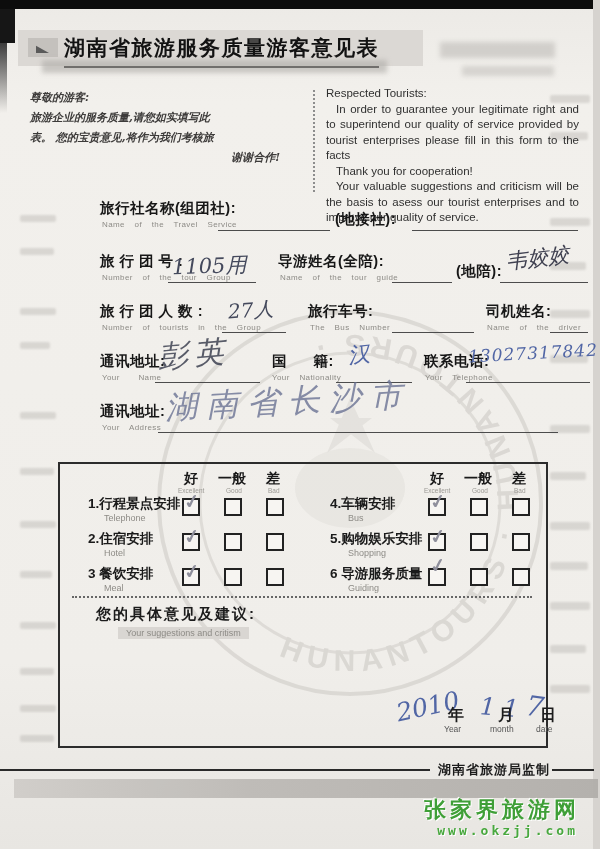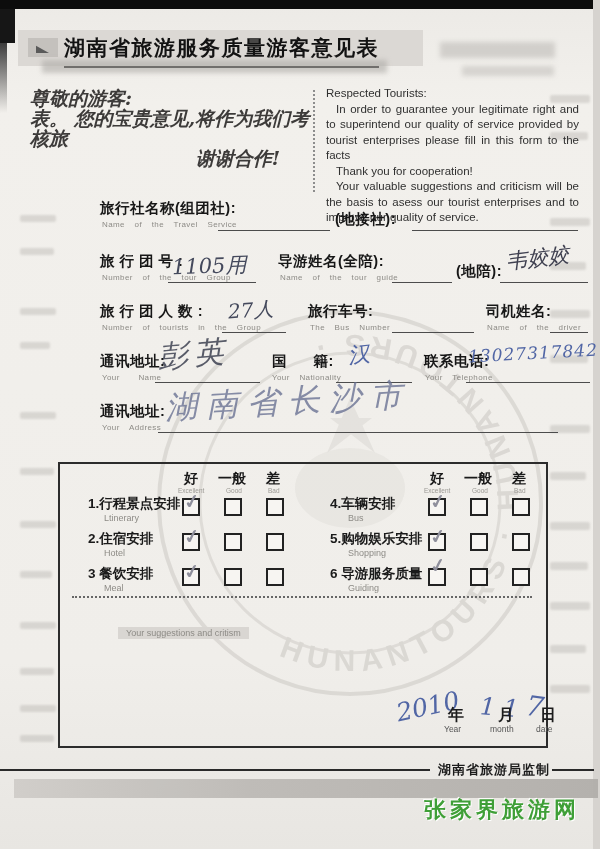--- a/index.html
+++ b/index.html
@@ -16,21 +16,21 @@
   .ghost{position:absolute;background:#aeaba7;filter:blur(2.5px);}
   
   .titleband{left:18px;top:30px;width:405px;height:36px;background:#dbd8d4;}
   .titleicon{left:28px;top:38px;width:30px;height:19px;background:#c4c1bd;}
   .titleicon .tri{position:absolute;left:8px;top:4px;width:13px;height:11px;background:#5a5a5a;
     clip-path:polygon(0 35%,100% 100%,0 100%);}
   .title{left:64px;top:34px;font-size:21px;font-weight:bold;letter-spacing:1.5px;color:#121212;
     border-bottom:2.5px solid #141414;padding-bottom:4px;}
   
   .introCn{left:30px;top:88px;width:284px;font-family:"DejaVu Serif",serif;font-style:italic;
-    font-weight:bold;font-size:19px;line-height:20px;color:#3d3b3a;}
+    font-weight:bold;font-size:11px;line-height:20px;color:#3d3b3a;}
   .introCn .ind{padding-left:26px;}
   .introCn .end{text-align:right;padding-right:34px;}
   .vdots{left:313px;top:90px;height:102px;width:0;border-left:2px dotted #8d8d8d;}
   .introEn{left:326px;top:86px;width:253px;font-size:11.5px;line-height:15.5px;color:#303030;text-align:justify;}
   .introEn p{margin:0;}
   .introEn p.ind{text-indent:10px;}
   
   .flabel{position:absolute;font-size:14.5px;font-weight:bold;letter-spacing:.5px;color:#171717;white-space:nowrap;}
   .fsub{position:absolute;font-size:8px;color:#8d8b86;letter-spacing:.4px;word-spacing:7px;white-space:nowrap;}
   .wline{position:absolute;height:0;border-bottom:1.5px solid #4c4c4c;}
@@ -118,20 +118,21 @@
     <div class="abs titleicon">
         <span class="tri"></span>
       </div>
     <div class="abs title">湖南省旅游服务质量游客意见表</div>
     <div class="ghost" style="left:42px;top:60px;width:345px;height:13px;opacity:.6;"></div>
     <div class="ghost" style="left:440px;top:42px;width:115px;height:16px;opacity:.45;"></div>
     <div class="ghost" style="left:462px;top:66px;width:92px;height:10px;opacity:.4;"></div>
 
     <div class="abs introCn">
       <div>尊敬的游客:</div>
+      <div>旅游企业的服务质量,请您如实填写此</div>
       <div>表。 您的宝贵意见,将作为我们考核旅</div>
       <div class="end">谢谢合作!</div>
     </div>
     <div class="abs vdots"></div>
     <div class="abs introEn">
       <p>Respected Tourists:</p>
       <p class="ind">In order to guarantee your legitimate right and to superintend our quality of service provided by tourist enterprises please fill in this form to the facts</p>
       <p class="ind">Thank you for cooperation!</p>
       <p class="ind">Your valuable suggestions and criticism will be the basis to asess our tourist enterprises and to improve our quality of service.</p>
     </div>
@@ -192,21 +193,21 @@
       <div class="ren" style="left:208px;top:23px;">Bad</div>
 
       <div class="rcn" style="left:370px;top:6px;">好</div>
       <div class="ren" style="left:364px;top:23px;">Excellent</div>
       <div class="rcn" style="left:404px;top:6px;">一般</div>
       <div class="ren" style="left:412px;top:23px;">Good</div>
       <div class="rcn" style="left:452px;top:6px;">差</div>
       <div class="ren" style="left:454px;top:23px;">Bad</div>
 
       <div class="ilabel" style="left:28px;top:31px;">1.行程景点安排</div>
-      <div class="isub" style="left:44px;top:49px;">Ltinerary</div>
+      <div class="isub" style="left:44px;top:49px;">Telephone</div>
       <div class="cb" style="left:122px;top:34px;">
           <span class="mark">✓</span>
         </div>
       <div class="cb" style="left:164px;top:34px;"></div>
       <div class="cb" style="left:206px;top:34px;"></div>
 
       <div class="ilabel" style="left:28px;top:66px;">2.住宿安排</div>
       <div class="isub" style="left:44px;top:84px;">Hotel</div>
       <div class="cb" style="left:122px;top:69px;">
           <span class="mark">✓</span>
@@ -240,32 +241,34 @@
 
       <div class="ilabel" style="left:270px;top:101px;">6 导游服务质量</div>
       <div class="isub" style="left:288px;top:119px;">Guiding</div>
       <div class="cb" style="left:368px;top:104px;">
           <span class="mark" style="top:-16px;">✓</span>
         </div>
       <div class="cb" style="left:410px;top:104px;"></div>
       <div class="cb" style="left:452px;top:104px;"></div>
 
       <div class="dashsep"></div>
+      <div class="sglabel">您的具体意见及建议:</div>
       <div class="sgsub">Your suggestions and critism</div>
 
       <div class="hw blue" style="left:336px;top:228px;font-size:25px;transform:rotate(-12deg);">2010</div>
       <div class="dcn" style="left:388px;top:241px;">年</div>
       <div class="den" style="left:384px;top:260px;">Year</div>
       <div class="hw blue" style="left:420px;top:230px;font-size:24px;letter-spacing:8px;transform:rotate(4deg);">11</div>
       <div class="dcn" style="left:438px;top:241px;">月</div>
       <div class="den" style="left:430px;top:260px;">month</div>
       <div class="hw blue" style="left:466px;top:226px;font-size:28px;transform:rotate(8deg);">7</div>
       <div class="dcn" style="left:480px;top:241px;">日</div>
       <div class="den" style="left:476px;top:260px;">date</div>
     </div>
 
     <div class="frule" style="left:0;top:769px;width:430px;"></div>
     <div class="abs ftext">湖南省旅游局监制</div>
     <div class="frule" style="left:552px;top:769px;width:42px;"></div>
     <div class="abs grayband"></div>
     <div class="abs siteName">张家界旅游网</div>
+    <div class="abs siteUrl">www.okzjj.com</div>
   </div>
 </div>
 
 </body></html>

